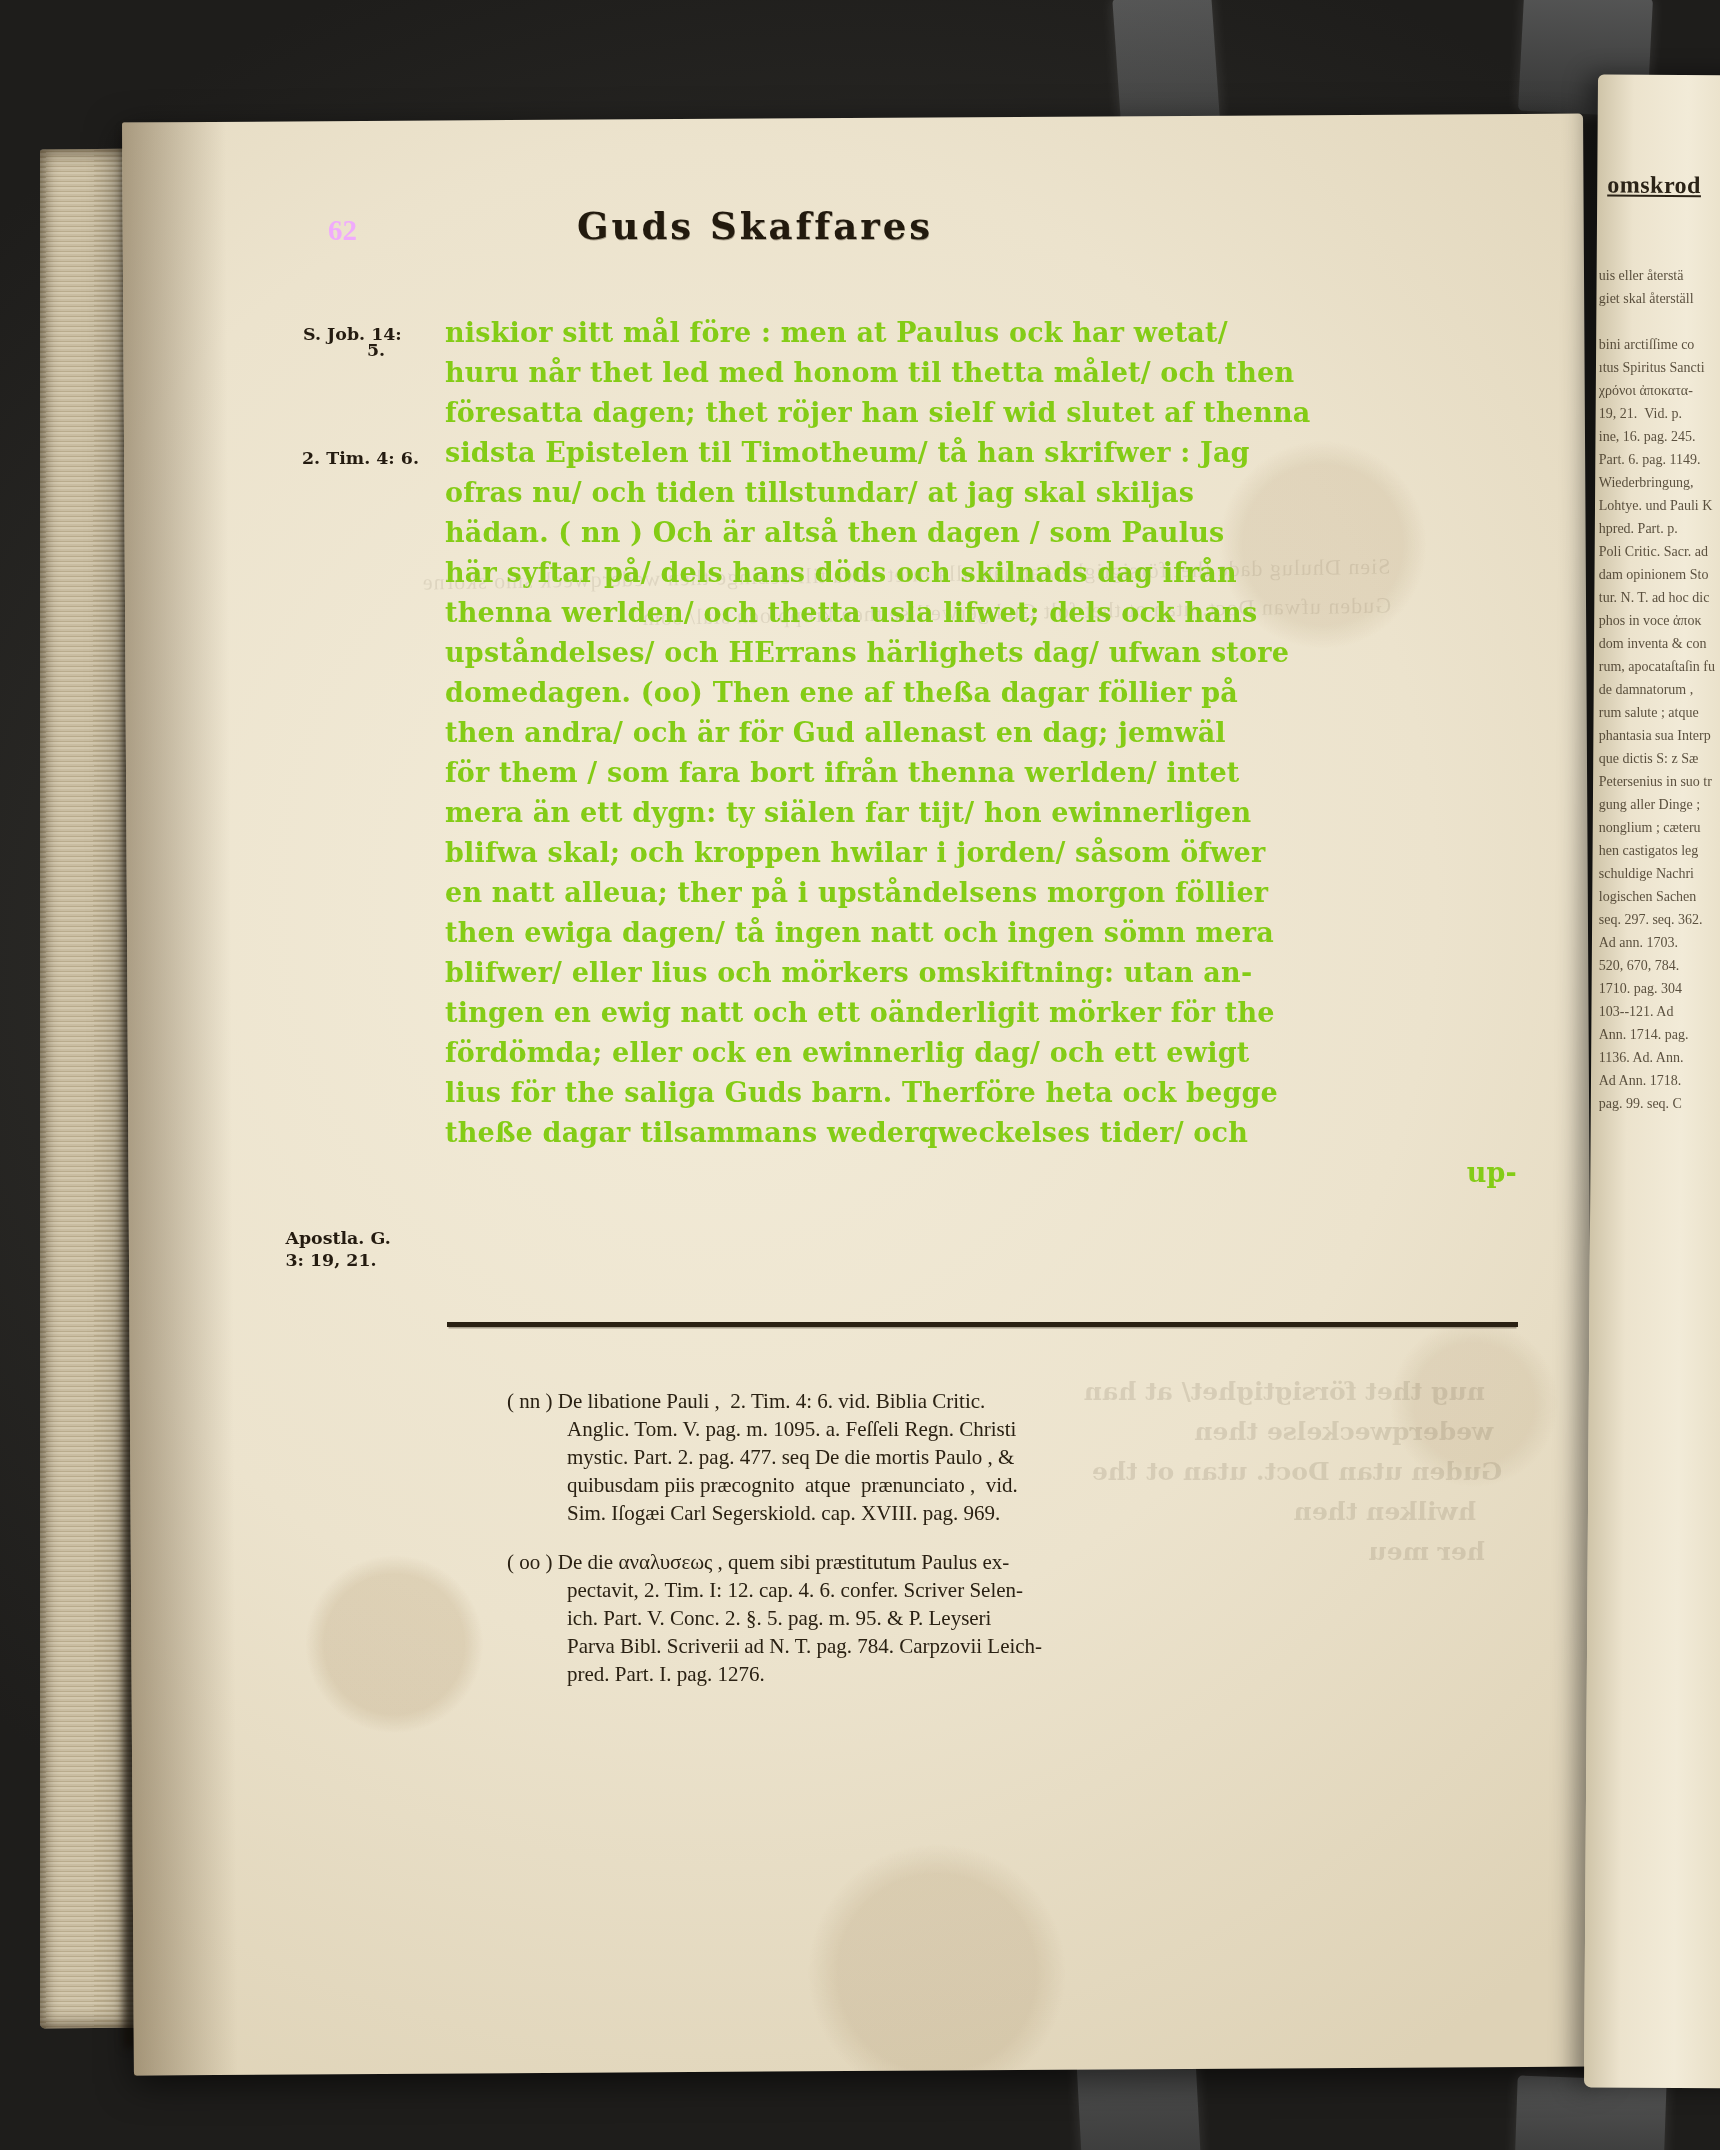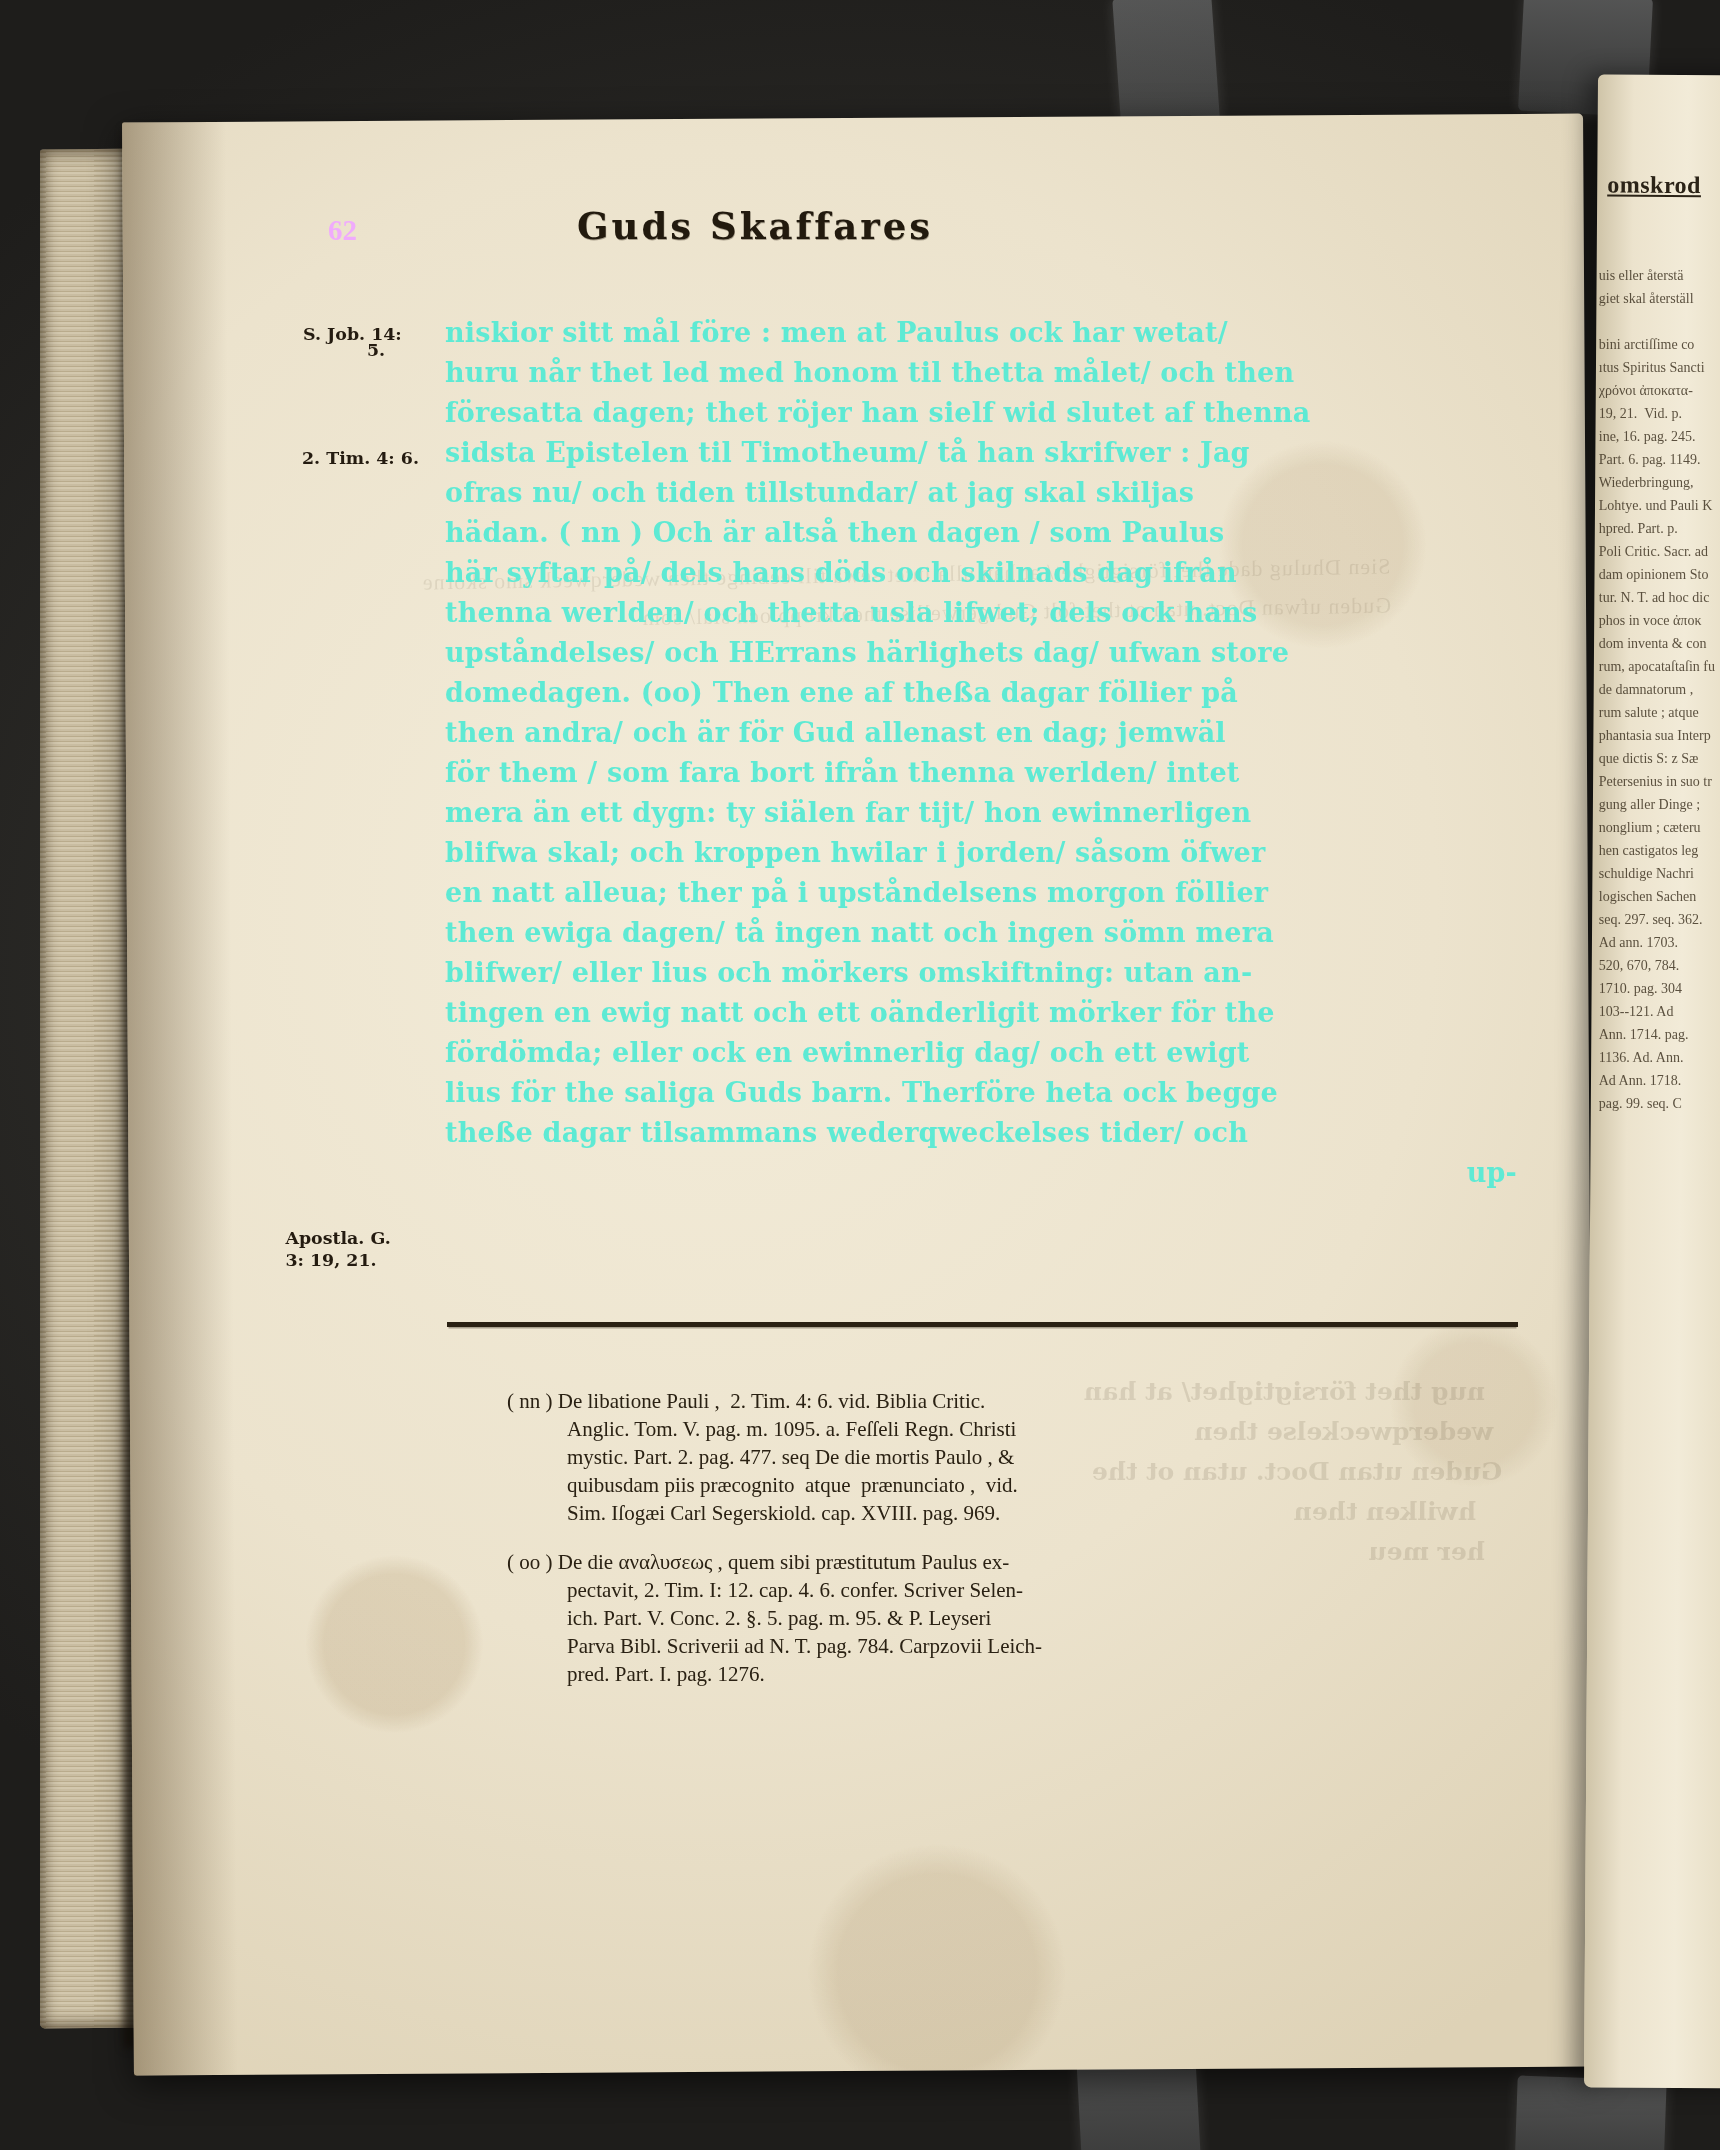--- a/index.html
+++ b/index.html
@@ -194,21 +194,21 @@
     position: absolute;
     left: 445px;
     top: 313px;
     width: 1076px;
   }
   .body-line {
     font-family: "DejaVu Serif", serif;
     font-weight: bold;
     font-size: 27px;
     line-height: 40px;
-    color: #5eead4;
+    color: #84cc16;
     white-space: pre;
     letter-spacing: 0.2px;
   }
   .body-last {
     text-align: right;
     padding-right: 4px;
   }
 
   
   .rule {

